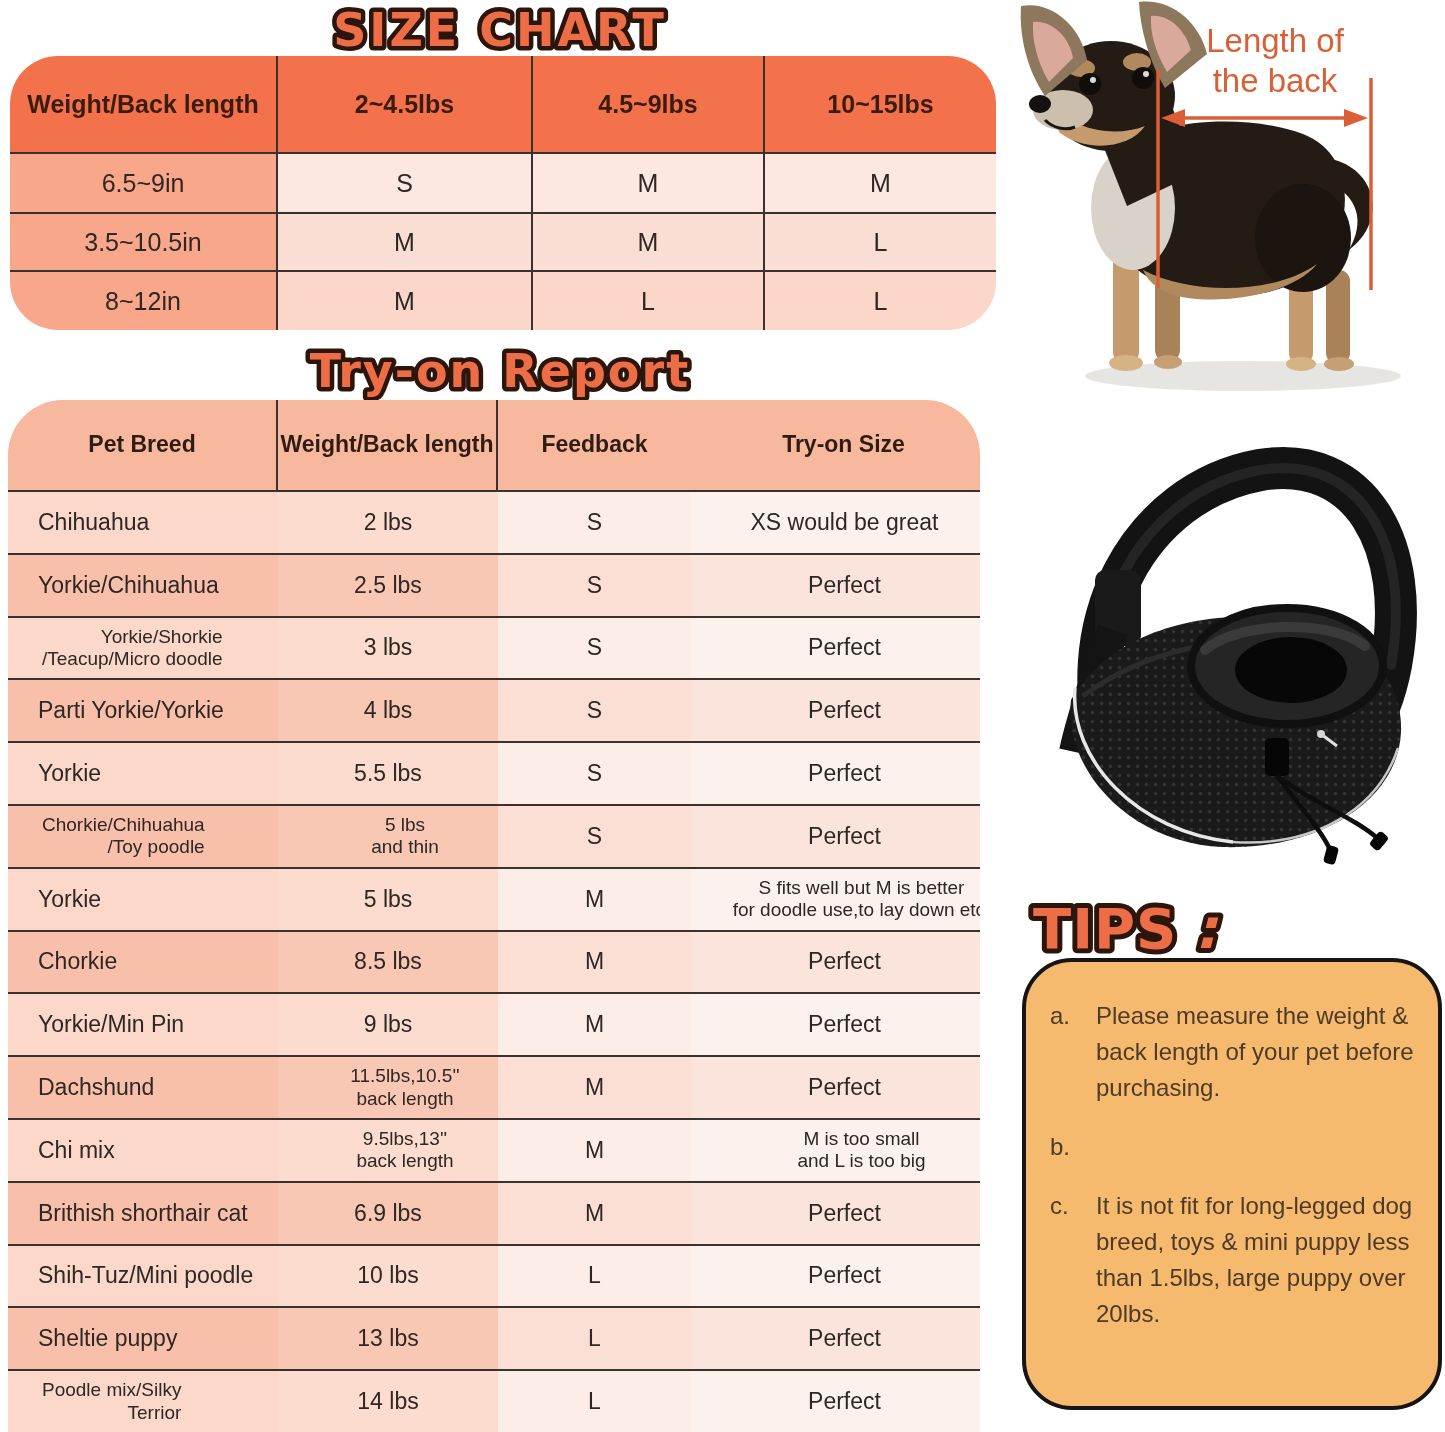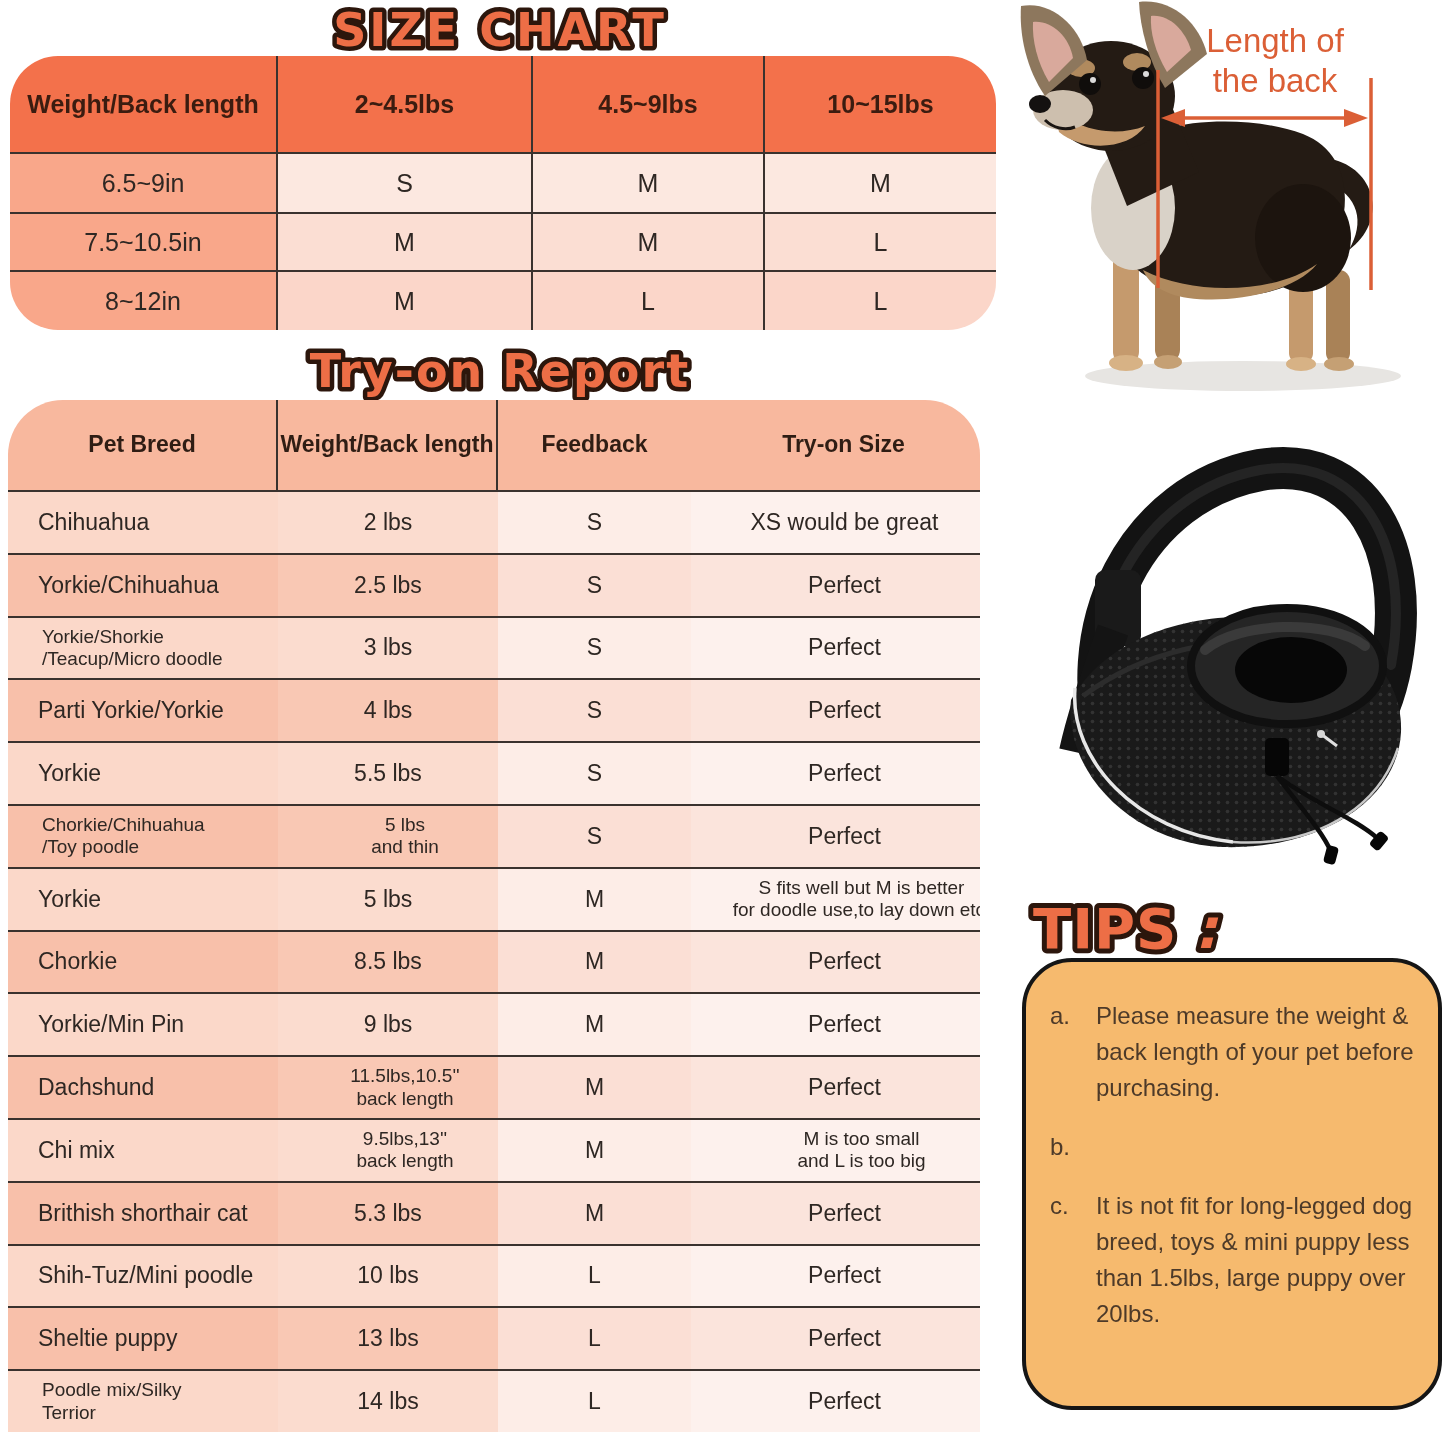--- a/index.html
+++ b/index.html
@@ -41,21 +41,21 @@
   .tryon-table .cell{
     display:flex;align-items:center;justify-content:center;text-align:center;
     font-size:23px;white-space:pre-line;line-height:1.18;
   }
   .tryon-table .hcell{
     background:#f8b89e;font-weight:bold;color:#2f1d14;
     border-right:2px solid #3a322e;
   }
   .tryon-table .hcell.last{border-right:none;}
   .tryon-table .bt{border-top:2.5px solid #3a322e;}
-  .tryon-table .breed{justify-content:flex-start;text-align:left;padding-left:30px;}
+  .tryon-table .breed{justify-content:flex-start;text-align:right;padding-left:30px;}
   .tryon-table .sm{font-size:19px;padding-left:34px;}
   .lt .m0{background:#fbd8c9;} .lt .m1{background:#fbdccf;}
   .lt .m2{background:#fdede7;} .lt .m3{background:#fdf1ed;}
   .dk .m0{background:#f8c0aa;} .dk .m1{background:#f9c8b4;}
   .dk .m2{background:#fbdfd5;} .dk .m3{background:#fbe4dc;}
   
   .dog-figure{position:absolute;left:993px;top:0;width:452px;height:405px;}
   .bag-figure{position:absolute;left:1025px;top:420px;width:420px;height:455px;}
   .annot{font-family:"Liberation Sans",sans-serif;font-size:33px;fill:#db5f36;}
   
@@ -83,21 +83,21 @@
     <div class="cell hdr">Weight/Back length</div>
     <div class="cell hdr">2~4.5lbs</div>
     <div class="cell hdr">4.5~9lbs</div>
     <div class="cell hdr last">10~15lbs</div>
 
     <div class="cell rowlabel bt">6.5~9in</div>
     <div class="cell r1d bt">S</div>
     <div class="cell r1d bt">M</div>
     <div class="cell r1d bt last">M</div>
 
-    <div class="cell rowlabel bt">7.5~10.5in</div>
+    <div class="cell rowlabel bt">3.5~10.5in</div>
     <div class="cell r2d bt">M</div>
     <div class="cell r2d bt">M</div>
     <div class="cell r2d bt last">L</div>
 
     <div class="cell rowlabel bt">8~12in</div>
     <div class="cell r3d bt">M</div>
     <div class="cell r3d bt">L</div>
     <div class="cell r3d bt last">L</div>
   </div>
 
@@ -179,21 +179,21 @@
     <div class="lt" style="display:contents">
       <div class="cell m0 bt breed">Chi mix</div>
       <div class="cell m1 bt sm">9.5lbs,13''
 back length</div>
       <div class="cell m2 bt">M</div>
       <div class="cell m3 bt sm">M is too small
 and L is too big</div>
     </div>
     <div class="dk" style="display:contents">
       <div class="cell m0 bt breed">Brithish shorthair cat</div>
-      <div class="cell m1 bt">5.3 lbs</div>
+      <div class="cell m1 bt">6.9 lbs</div>
       <div class="cell m2 bt">M</div>
       <div class="cell m3 bt">Perfect</div>
     </div>
     <div class="lt" style="display:contents">
       <div class="cell m0 bt breed">Shih-Tuz/Mini poodle</div>
       <div class="cell m1 bt">10 lbs</div>
       <div class="cell m2 bt">L</div>
       <div class="cell m3 bt">Perfect</div>
     </div>
     <div class="dk" style="display:contents">

